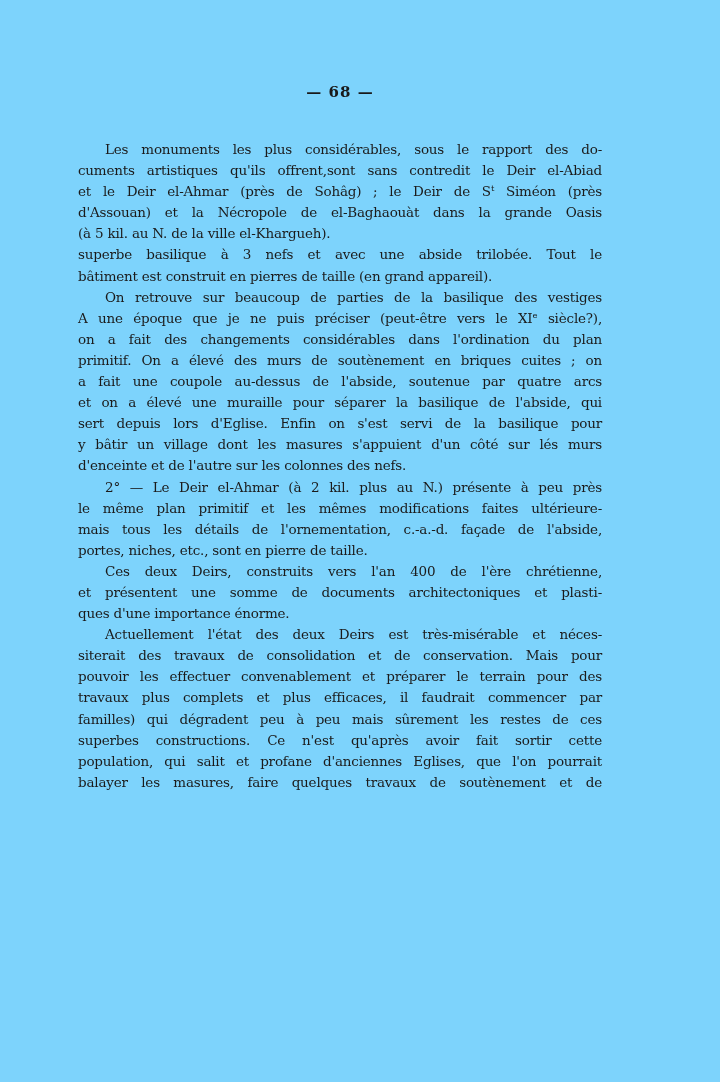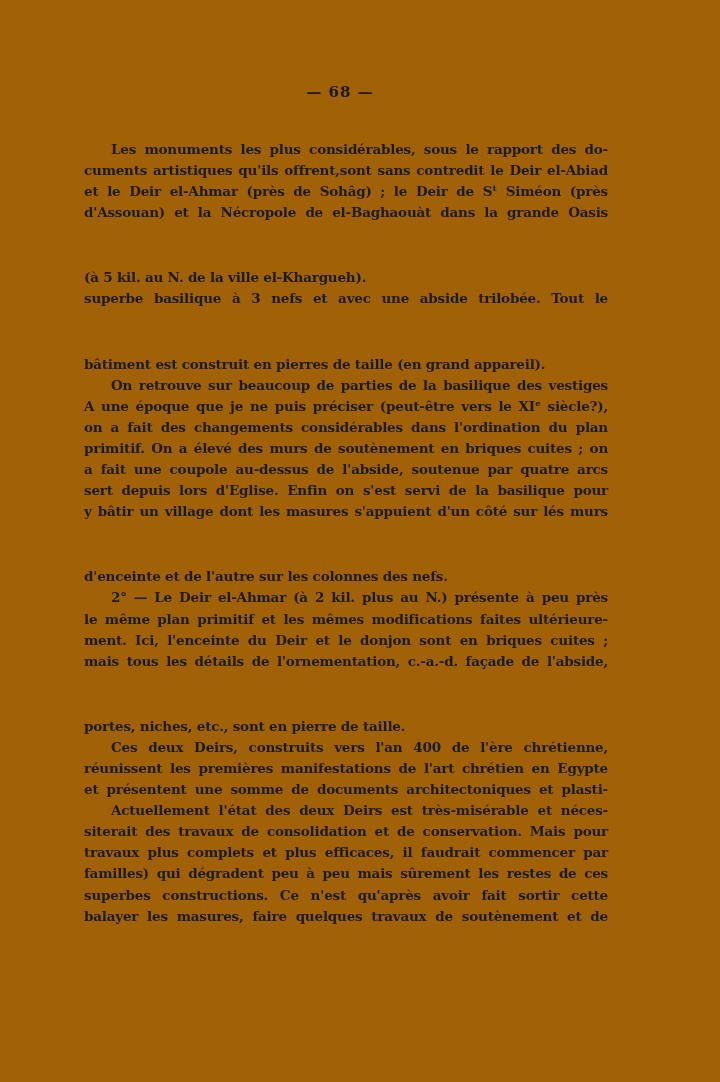--- a/index.html
+++ b/index.html
@@ -10,61 +10,60 @@
     width: 720px;
     height: 1082px;
     position: relative;
     background: #fdfdfc;
     overflow: hidden;
     font-family: "DejaVu Serif", serif;
   }
   .page {
     position: absolute;
     inset: 0;
-    background: #a16207;
+    background: #7dd3fc;
   }
   .page-number {
     position: absolute;
     top: 83px;
     left: 78px;
     width: 524px;
     text-align: center;
     font-size: 15px;
     font-weight: 700;
     color: #191919;
     letter-spacing: 1px;
   }
   .text-block {
     position: absolute;
     top: 139px;
-    left: 84px;
+    left: 78px;
     width: 524px;
     color: #1b1b1b;
-    font-weight: 700;
+    font-weight: 400;
     font-size: 13.5px;
     letter-spacing: -0.2px;
   }
   .para {
     margin: 0;
     padding: 0;
   }
   .line {
     height: 21.1px;
     line-height: 21.1px;
     white-space: nowrap;
     text-align: justify;
     text-align-last: justify;
     overflow: visible;
   }
   .line.first {
     text-indent: 27px;
   }
   .line.end {
     text-align-last: left;
-    margin-top: 44px;
   }
 </style>
 </head>
 <body>
 
 <div class="page">
 
   <div class="page-number">— 68 —</div>
 
   <div class="text-block">
@@ -81,42 +80,44 @@
       <div class="line">superbe basilique à 3 nefs et avec une abside trilobée. Tout le</div>
       <div class="line end">bâtiment est construit en pierres de taille (en grand appareil).</div>
     </div>
 
     <div class="para">
       <div class="line first">On retrouve sur beaucoup de parties de la basilique des vestiges</div>
       <div class="line">A une époque que je ne puis préciser (peut-être vers le XIᵉ siècle?),</div>
       <div class="line">on a fait des changements considérables dans l'ordination du plan</div>
       <div class="line">primitif. On a élevé des murs de soutènement en briques cuites ; on</div>
       <div class="line">a fait une coupole au-dessus de l'abside, soutenue par quatre arcs</div>
+      <div class="line">et on a élevé une muraille pour séparer la basilique de l'abside, qui</div>
       <div class="line">sert depuis lors d'Eglise. Enfin on s'est servi de la basilique pour</div>
       <div class="line">y bâtir un village dont les masures s'appuient d'un côté sur lés murs</div>
       <div class="line end">d'enceinte et de l'autre sur les colonnes des nefs.</div>
     </div>
 
     <div class="para">
       <div class="line first">2° — Le Deir el-Ahmar (à 2 kil. plus au N.) présente à peu près</div>
       <div class="line">le même plan primitif et les mêmes modifications faites ultérieure-</div>
-      <div class="line">ment. Ici, l'enceinte du Deir et le donjon sont en briques cuites ;</div>
       <div class="line">mais tous les détails de l'ornementation, c.-a.-d. façade de l'abside,</div>
       <div class="line end">portes, niches, etc., sont en pierre de taille.</div>
     </div>
 
     <div class="para">
       <div class="line first">Ces deux Deirs, construits vers l'an 400 de l'ère chrétienne,</div>
-      <div class="line">réunissent les premières manifestations de l'art chrétien en Egypte</div>
       <div class="line">et présentent une somme de documents architectoniques et plasti-</div>
+      <div class="line end">ques d'une importance énorme.</div>
     </div>
 
     <div class="para">
       <div class="line first">Actuellement l'état des deux Deirs est très-misérable et néces-</div>
       <div class="line">siterait des travaux de consolidation et de conservation. Mais pour</div>
+      <div class="line">pouvoir les effectuer convenablement et préparer le terrain pour des</div>
       <div class="line">travaux plus complets et plus efficaces, il faudrait commencer par</div>
       <div class="line">familles) qui dégradent peu à peu mais sûrement les restes de ces</div>
       <div class="line">superbes constructions. Ce n'est qu'après avoir fait sortir cette</div>
+      <div class="line">population, qui salit et profane d'anciennes Eglises, que l'on pourrait</div>
       <div class="line">balayer les masures, faire quelques travaux de soutènement et de</div>
     </div>
 
   </div>
 </div>
 
 </body></html>

